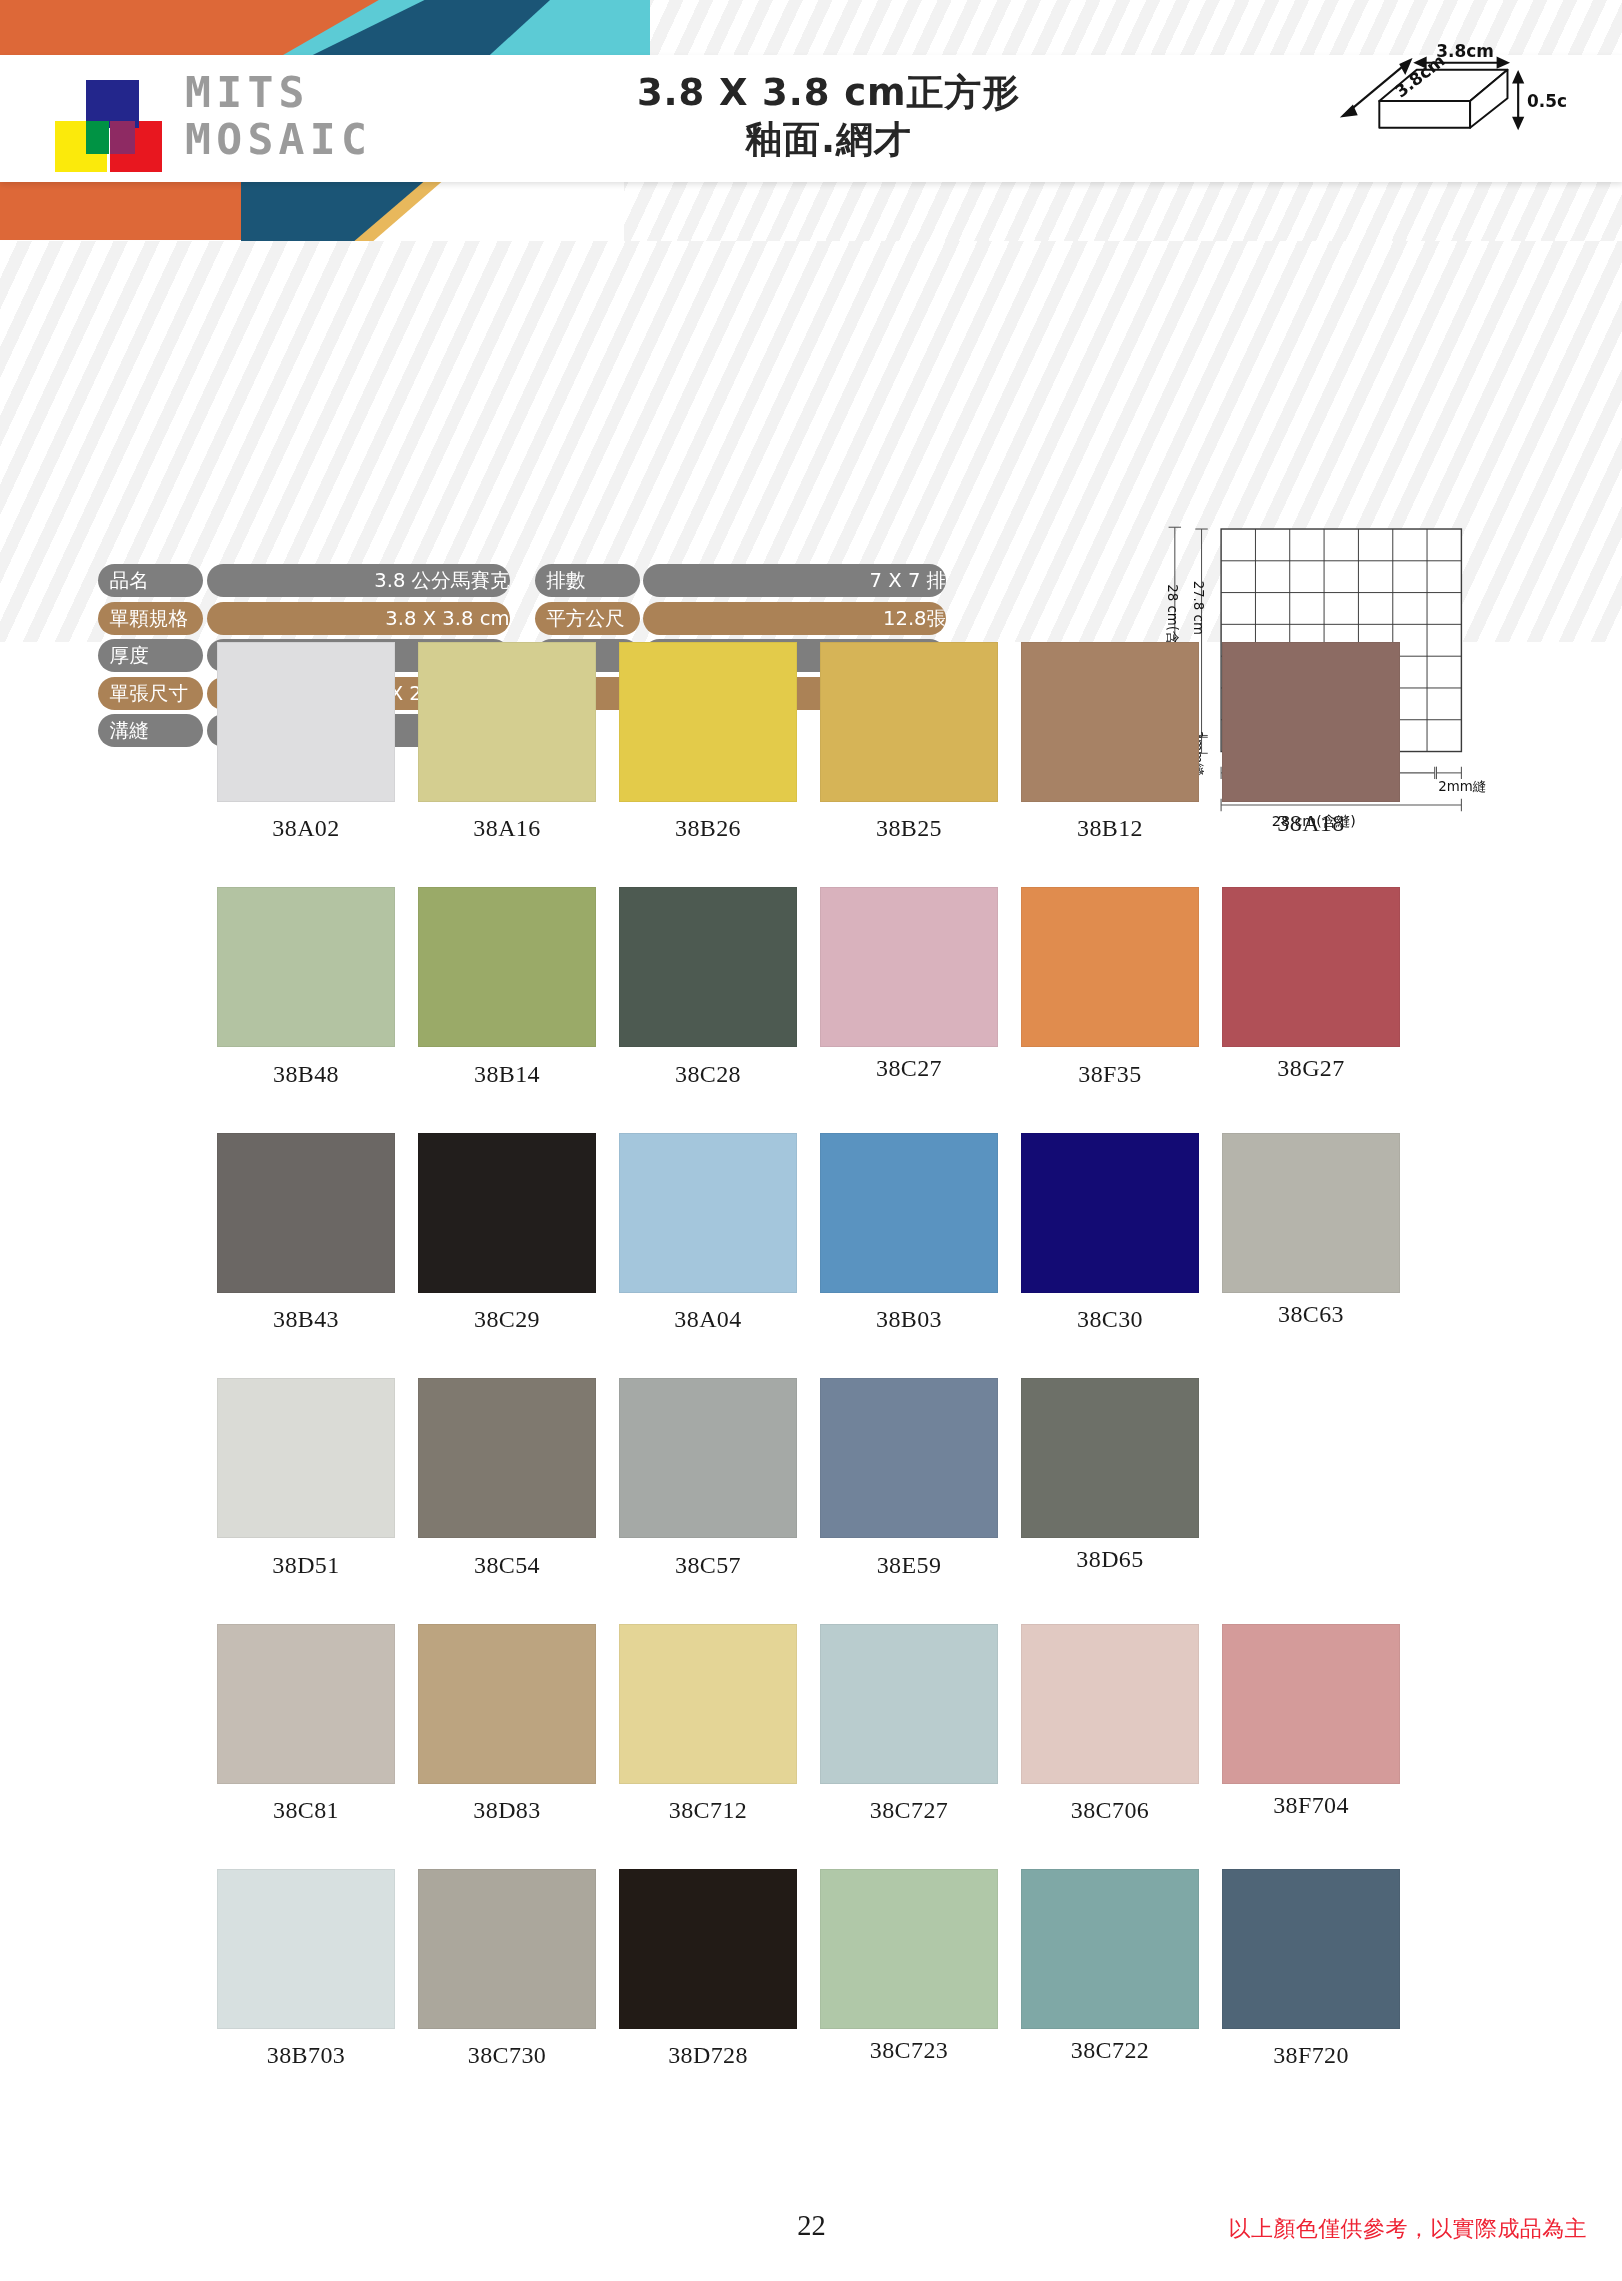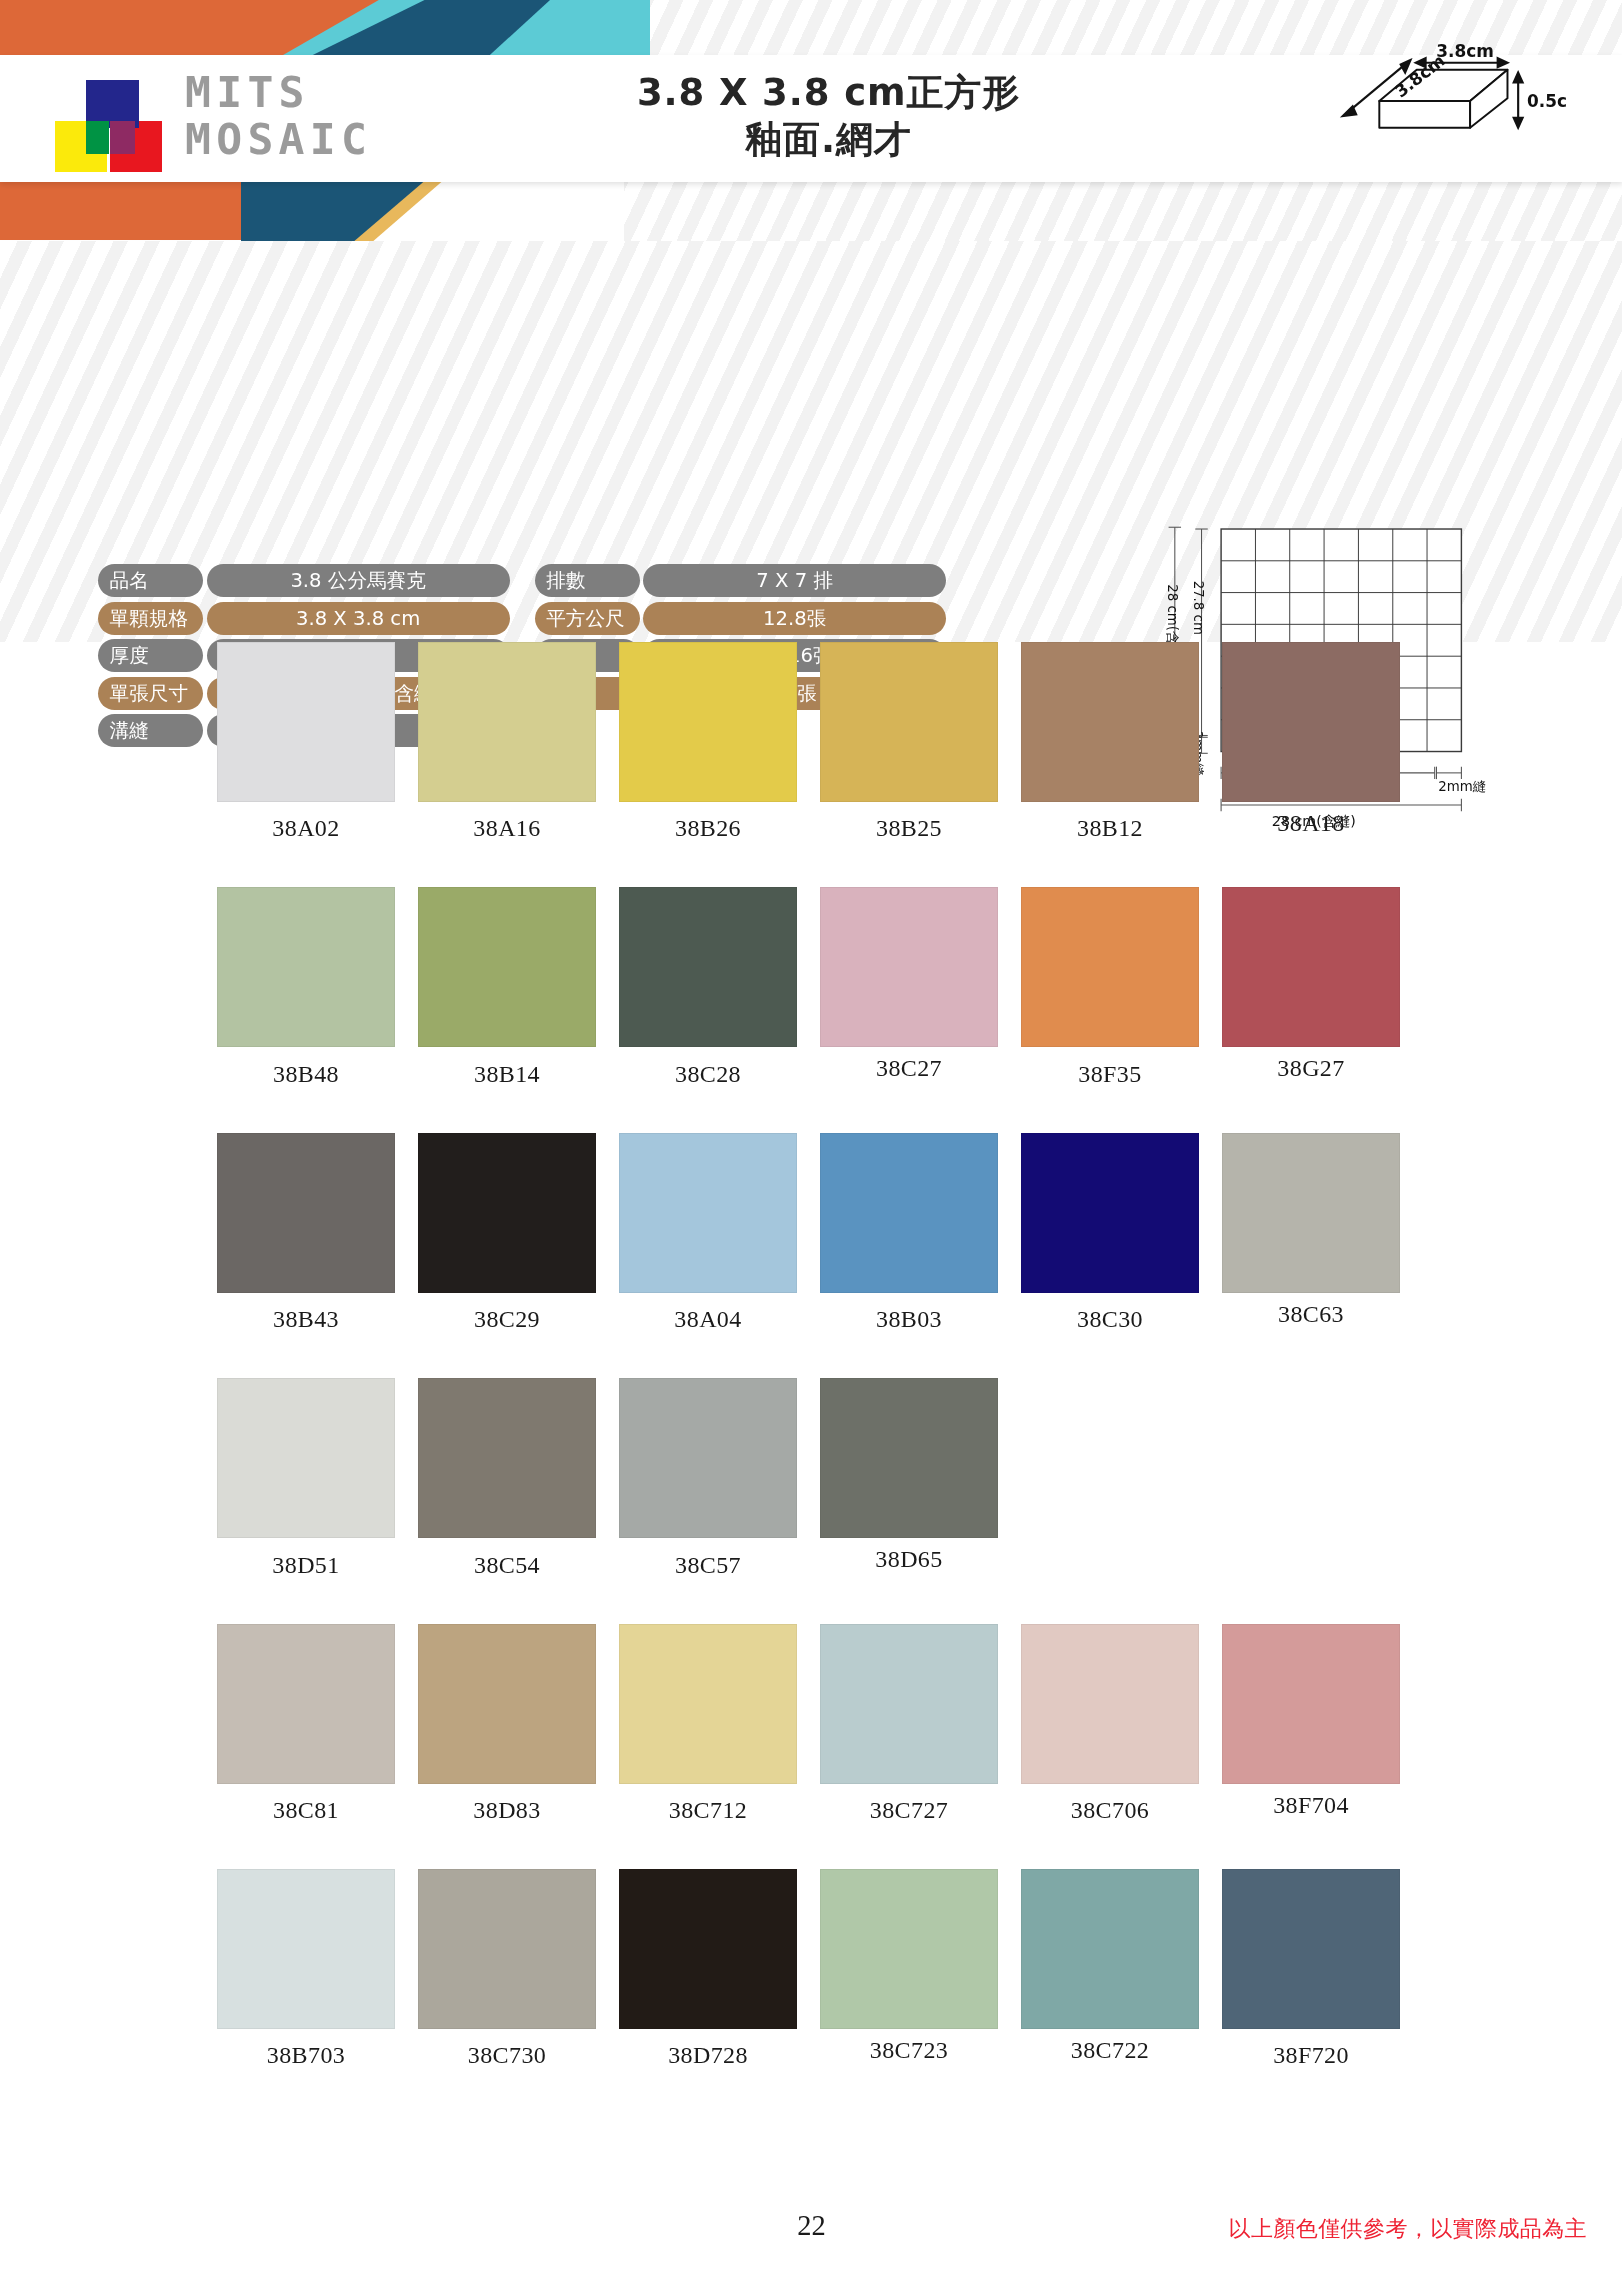--- a/index.html
+++ b/index.html
@@ -78,21 +78,21 @@
   .spec-area {
     position:absolute; left:0; top:241px; width:1623px; height:401px;
     background: repeating-linear-gradient(115deg,
       #ffffff 0px, #ffffff 16px, #f2f2f2 16px, #f2f2f2 29px);
   }
   .spec-tablewrap { position:absolute; left:98px; top:323px; display:flex; gap:25px; }
   .spec-table { display:flex; flex-direction:column; gap:4.5px; }
   .spec-row { display:flex; gap:3.6px; }
   .pill {
     height:33px; line-height:33px; border-radius:17px; color:#ffffff;
-    font-size:19.6px; font-weight:400; text-align:center;
+    font-size:19.6px; font-weight:400; text-align:right;
     font-family:"DejaVu Sans","Liberation Sans",sans-serif;
     white-space:nowrap; overflow:hidden;
   }
   .pill.label { width:105px; text-align:left; padding-left:11.6px; }
   .pill.value { width:303px; }
   .pill.gray  { background:#7e7e7e; }
   .pill.brown { background:#ab8256; }
   .spec-table.right .pill.label { width:105px; }
   .spec-table.right .pill.value { width:303px; }
 
@@ -404,20 +404,24 @@
         <div class="sw-code">38D51</div>
       </div>
       <div class="sw-cell">
         <div class="sw-chip" style="background: rgb(127, 121, 111);"></div>
         <div class="sw-code">38C54</div>
       </div>
       <div class="sw-cell">
         <div class="sw-chip" style="background: rgb(165, 169, 166);"></div>
         <div class="sw-code">38C57</div>
       </div>
+      <div class="sw-cell">
+        <div class="sw-chip" style="background: rgb(113, 131, 154);"></div>
+        <div class="sw-code">38E59</div>
+      </div>
       <div class="sw-cell lift">
         <div class="sw-chip" style="background: rgb(109, 112, 104);"></div>
         <div class="sw-code">38D65</div>
       </div>
     </div>
     <div class="row-gap"></div>
 
     <div class="sw-row r5">
       <div class="sw-cell">
         <div class="sw-chip" style="background: rgb(197, 189, 180);"></div>

